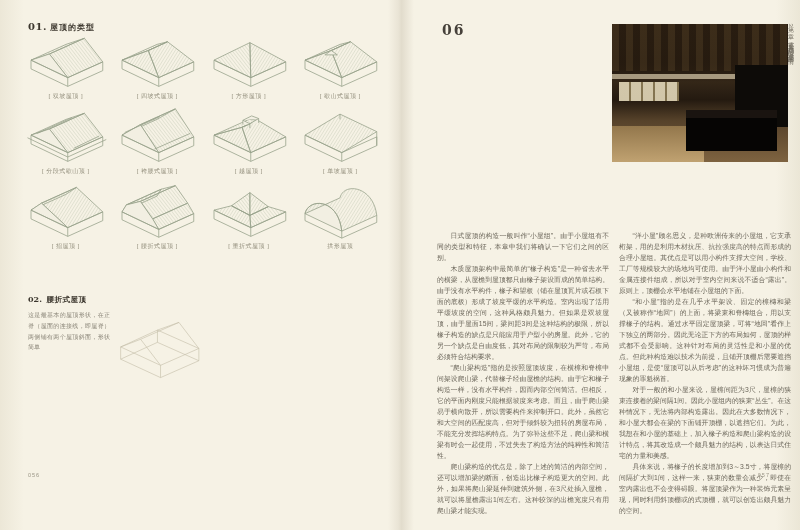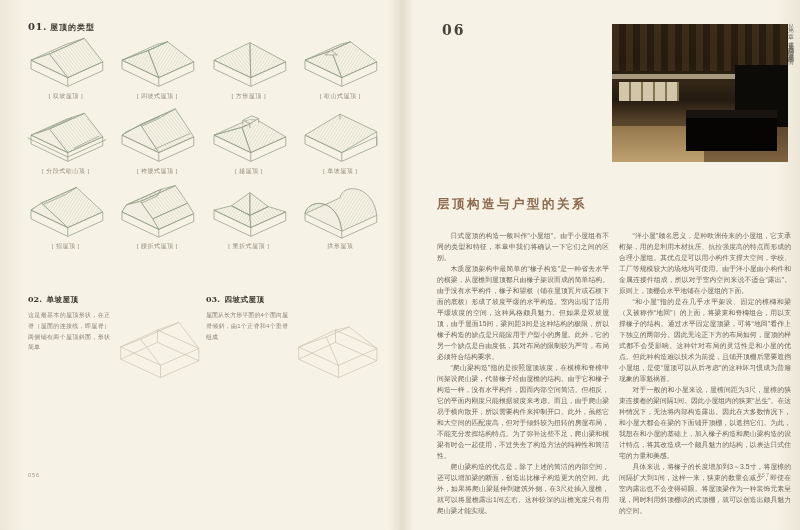--- a/index.html
+++ b/index.html
@@ -228,61 +228,48 @@
               <path d="M8 36 C12 18 46 18 50 56 Z" fill="#f2efe2"></path>
               <path d="M48 18 C52 0 86 4 90 38 L50 56 C46 18 12 18 8 36 Z" fill="url(#hA)"></path>
               <path d="M8 36 L8 44 L50 64 L50 56 M50 64 L90 46 L90 38"></path>
             </g>
           </svg>
           <div class="roof-label">拱形屋顶</div>
         </div>
       </div>
     <div class="roof-sections">
         <div class="lsec">
-          <div class="lsec-h"><span class="lsec-num">02.</span> <span class="lsec-title">单坡屋顶</span></div>
+          <div class="lsec-h"><span class="lsec-num">02.</span> <span class="lsec-title">腰折式屋顶</span></div>
           <div class="lsec-body">
             <p class="lsec-text">这是最基本的屋顶形状，在正脊（屋面的连接线，即屋脊）两侧铺有两个屋顶斜面，形状简单</p>
             <svg class="wire-svg" viewBox="0 0 120 88">
               <g stroke="#c4bda9" stroke-width="0.8" fill="none" stroke-linejoin="round">
                 <path d="M10 40 L62 64 L112 42 L58 18 Z M10 40 L10 56 M62 64 L62 80 M112 42 L112 58 M58 18 L58 34 M10 56 L62 80 L112 58 L58 34 Z"></path>
                 <path d="M10 40 L36 30 L86 8 L58 18 M62 64 L36 30 M112 42 L86 8"></path>
               </g>
             </svg>
           </div>
         </div>
-        <div class="lsec">
-          <div class="lsec-h"><span class="lsec-num">03.</span> <span class="lsec-title">四坡式屋顶</span></div>
-          <div class="lsec-body">
-            <p class="lsec-text">屋面从长方形平面的4个面向屋脊倾斜，由1个正脊和4个垂脊组成</p>
-            <svg class="wire-svg" viewBox="0 0 120 88">
-              <g stroke="#c4bda9" stroke-width="0.8" fill="none" stroke-linejoin="round">
-                <path d="M10 40 L62 64 L112 42 L58 18 Z M10 40 L10 56 M62 64 L62 80 M112 42 L112 58 M58 18 L58 34 M10 56 L62 80 L112 58 L58 34 Z"></path>
-                <path d="M10 40 L46 27 M62 64 L46 27 M112 42 L76 14 M58 18 L76 14 M46 27 L76 14"></path>
-              </g>
-            </svg>
-          </div>
-        </div>
       </div>
     <div class="pageno pageno-left">056</div>
   </div>
 
   <div class="page page-right">
     <div class="big-num">06</div>
     <div class="chapter-tab">第3章　需要与布局同时考虑的事情</div>
 
     <div class="photo">
       <div class="ph-beams"></div>
       <div class="ph-lintel"></div>
       <div class="ph-window"></div>
       <div class="ph-cabinet"></div>
       <div class="ph-floor"></div>
       <div class="ph-island"></div>
     </div>
 
-    <div class="rtitle">层顶构造与户型的关系</div>
     <div class="cols">
       <div class="col">
           <p>日式屋顶的构造一般叫作“小屋组”。由于小屋组有不同的类型和特征，本章中我们将确认一下它们之间的区别。</p>
           <p>木质屋顶架构中最简单的“椽子构造”是一种省去水平的横梁，从屋檐到屋顶都只由椽子架设而成的简单结构。由于没有水平构件，椽子和望板（铺在屋顶瓦片或石板下面的底板）形成了坡度平缓的水平构造。室内出现了活用平缓坡度的空间，这种风格颇具魅力。但如果是双坡屋顶，由于屋面15间，梁间距3间是这种结构的极限，所以椽子构造的缺点是只能应用于户型小的房屋。此外，它的另一个缺点是自由度低，其对布局的限制较为严苛，布局必须符合结构要求。</p>
           <p>“爬山梁构造”指的是按照屋顶坡度，在横檩和脊檩中间架设爬山梁，代替椽子经由屋檐的结构。由于它和椽子构造一样，没有水平构件，因而内部空间简洁。但相反，它的平面内刚度只能根据坡度来考虑。而且，由于爬山梁易于横向散开，所以需要构件来抑制开口。此外，虽然它和大空间的匹配度高，但对于倾斜较为扭转的房屋布局，不能充分发挥结构特点。为了弥补这些不足，爬山梁和横梁有时会一起使用，不过失去了构造方法的纯粹性和简洁性。</p>
           <p>爬山梁构造的优点是，除了上述的简洁的内部空间，还可以增加梁的断面，创造出比椽子构造更大的空间。此外，如果将爬山梁延伸到建筑外侧，在3尺处插入屋檐，就可以将屋檐露出1间左右。这种较深的出檐宽度只有用爬山梁才能实现。</p>
         </div>
       <div class="col">
           <p>“洋小屋”顾名思义，是种欧洲传来的小屋组，它支承桁架，用的是利用木材抗压、抗拉强度高的特点而形成的合理小屋组。其优点是可以用小构件支撑大空间，学校、工厂等规模较大的场地均可使用。由于洋小屋由小构件和金属连接件组成，所以对于室内空间来说不适合“露出”。原则上，顶棚会水平地铺在小屋组的下面。</p>
           <p>“和小屋”指的是在几乎水平架设、固定的檩槫和梁（又被称作“地回”）的上面，将梁束和脊槫组合，用以支撑椽子的结构。通过水平固定屋顶梁，可将“地回”看作上下独立的两部分。因此无论正下方的布局如何，屋顶的样式都不会受影响。这种针对布局的灵活性是和小屋的优点。但此种构造难以技术为前提，且铺开顶棚后需要遮挡小屋组，是使“屋顶可以从后考虑”的这种坏习惯成为普遍现象的罪魁祸首。</p>

